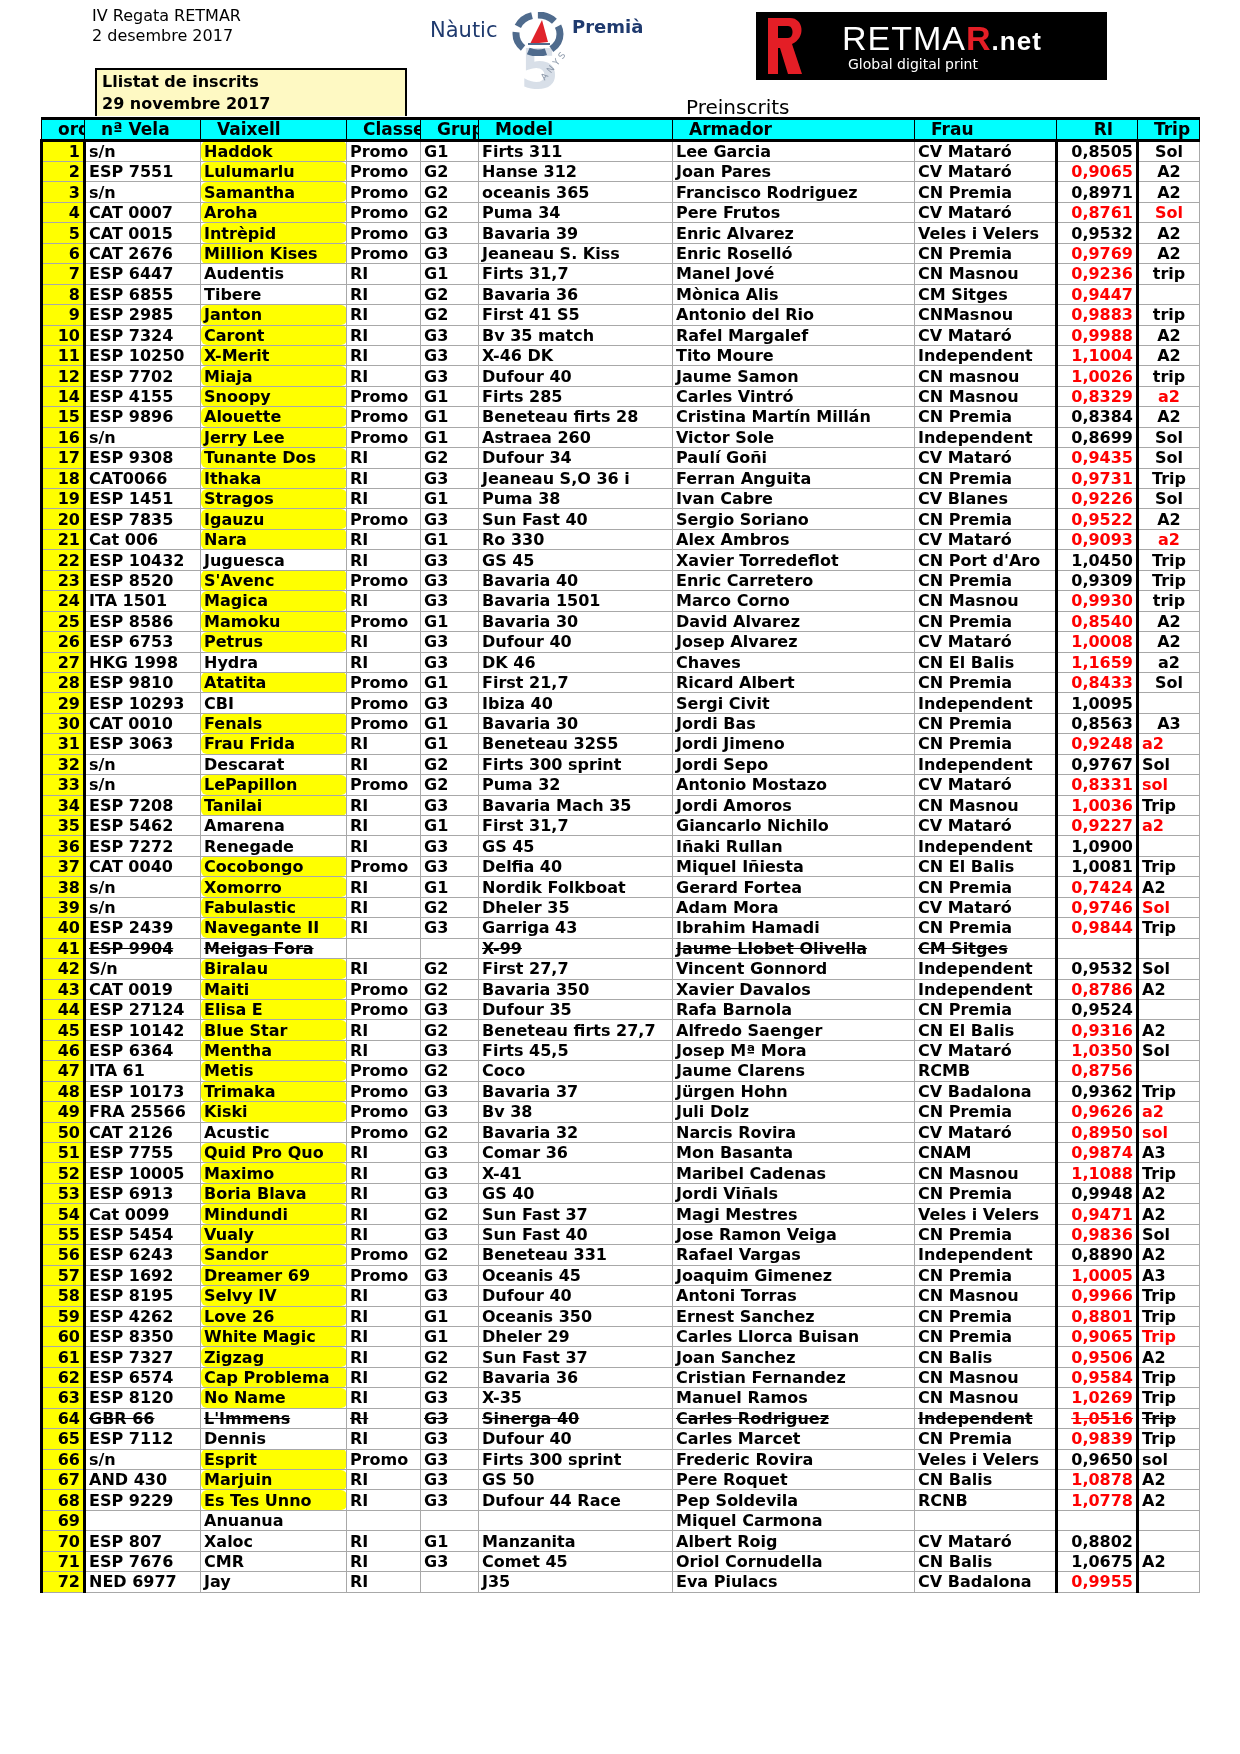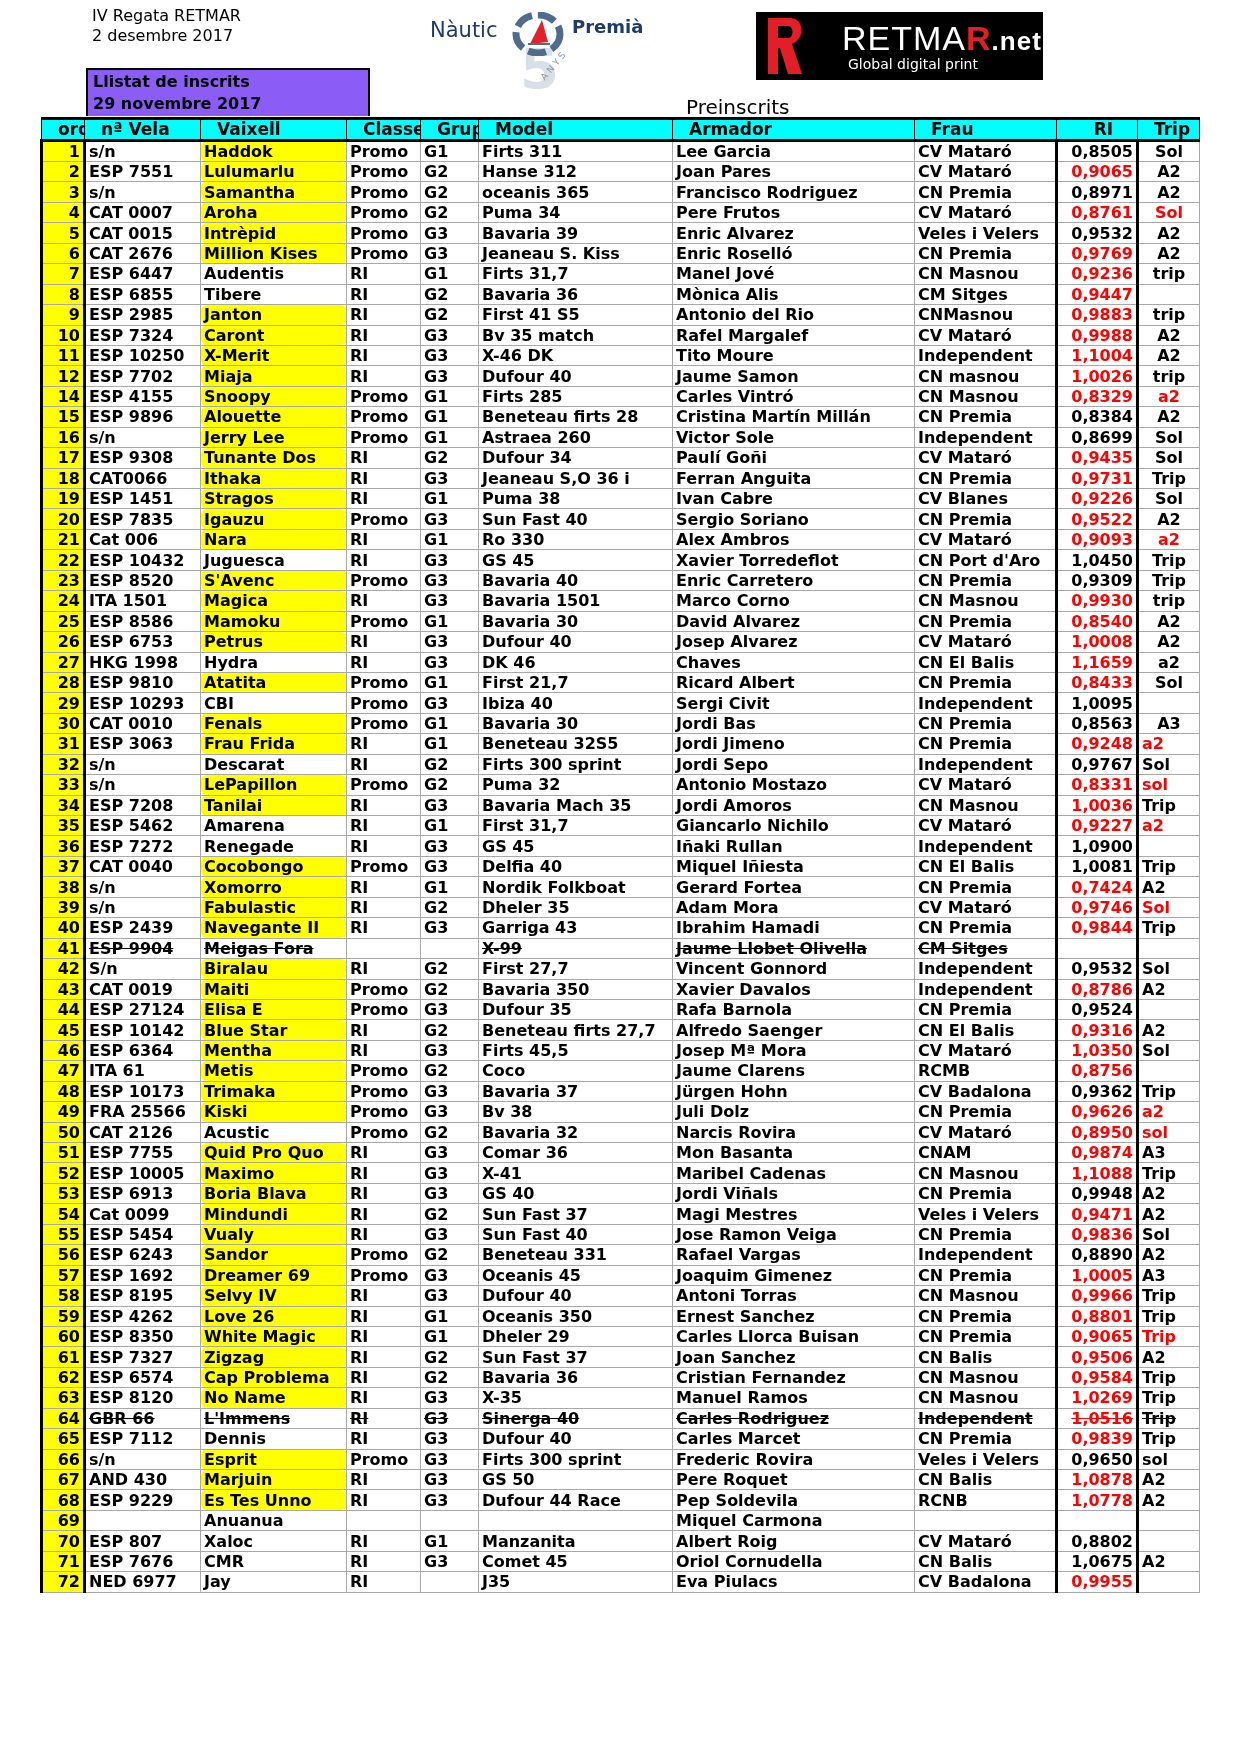--- a/index.html
+++ b/index.html
@@ -8,28 +8,28 @@
 
   .event-title { position: absolute; left: 92px; top: 6px; font-weight: normal; font-size: 16px; line-height: 20px; }
 
   .logo-nautic { position: absolute; left: 430px; top: 8px; width: 240px; height: 80px; }
   .logo-nautic .txt1 { position: absolute; left: 0; top: 10px; font-size: 21px; color: #1f3a6e; }
   .logo-nautic .txt2 { position: absolute; left: 142px; top: 8px; font-size: 18px; font-weight: bold; color: #1f3a6e; }
   .logo-nautic .ring { position: absolute; left: 82px; top: 4px; width: 52px; height: 44px; }
   .logo-nautic .five { position: absolute; left: 90px; top: 28px; font-size: 56px; font-weight: bold; color: #b9c6d6; opacity: .55; }
   .logo-nautic .anys { position: absolute; left: 106px; top: 52px; font-size: 9px; color: #8a97a8; letter-spacing: 3px; transform: rotate(-50deg); }
 
-  .logo-retmar { position: absolute; left: 756px; top: 12px; width: 287px; height: 68px; background: #000; overflow: hidden; }
+  .logo-retmar { position: absolute; left: 756px; top: 12px; width: 351px; height: 68px; background: #000; overflow: hidden; }
   .logo-retmar .r-mark { position: absolute; left: 6px; top: 4px; width: 44px; height: 60px; }
   .logo-retmar .brand { position: absolute; left: 86px; top: 8px; font-family: "Liberation Sans", sans-serif; font-size: 34px; color: #fff; letter-spacing: 1px; line-height: 36px; }
   .logo-retmar .brand .red { color: #e41e26; font-weight: bold; }
   .logo-retmar .brand .net { font-size: 26px; font-weight: bold; }
   .logo-retmar .tag { position: absolute; left: 92px; top: 44px; font-size: 14px; color: #fff; }
 
-  .list-box { position: absolute; left: 86px; top: 68px; width: 284px; height: 48px; background: #8b5cf6; border: 2px solid #000; border-bottom: none; padding: 1px 5px; font-weight: bold; font-size: 16px; line-height: 22px; }
+  .list-box { position: absolute; left: 95px; top: 68px; width: 312px; height: 48px; background: #fef9c3; border: 2px solid #000; border-bottom: none; padding: 1px 5px; font-weight: bold; font-size: 16px; line-height: 22px; }
   .preinscrits { position: absolute; left: 686px; top: 95px; font-size: 20px; }
 
   table.entries { position: absolute; left: 40px; top: 117px; border-collapse: collapse; table-layout: fixed; width: 1158px; }
   table.entries td, table.entries th { font-weight: bold; font-size: 16px; line-height: 19px; height: 20.45px; white-space: nowrap; overflow: hidden; padding: 0 3px; border: 1px solid #a8a8a8; text-align: left; }
   table.entries th { background: #00ffff; border: 1px solid #000; border-top: 3px solid #000; border-bottom: 3px solid #000; height: 22px; font-size: 17px; padding-left: 16px; }
   table.entries th.c-ri { text-align: center; }
   td.c-ord { background: #ffff00; text-align: right !important; border-left: 3px solid #000 !important; border-right: 3px solid #000 !important; padding-right: 2px; }
   td.c-vaixell.hl { background: #ffff00; border-radius: 6px; }
   td.c-ri { text-align: right !important; border-left: 3px solid #000 !important; border-right: 3px solid #000 !important; padding-right: 6px; }
   td.c-trip { padding-left: 6px; border-right: 1px solid #a8a8a8; }

